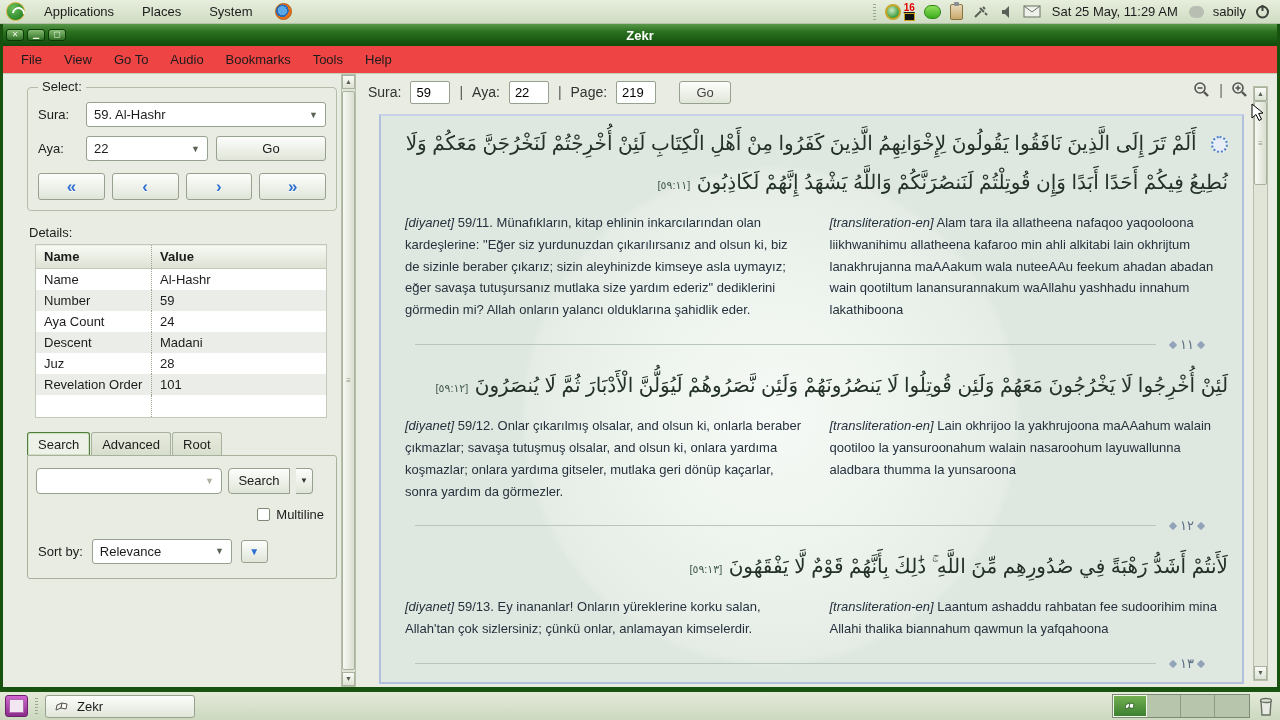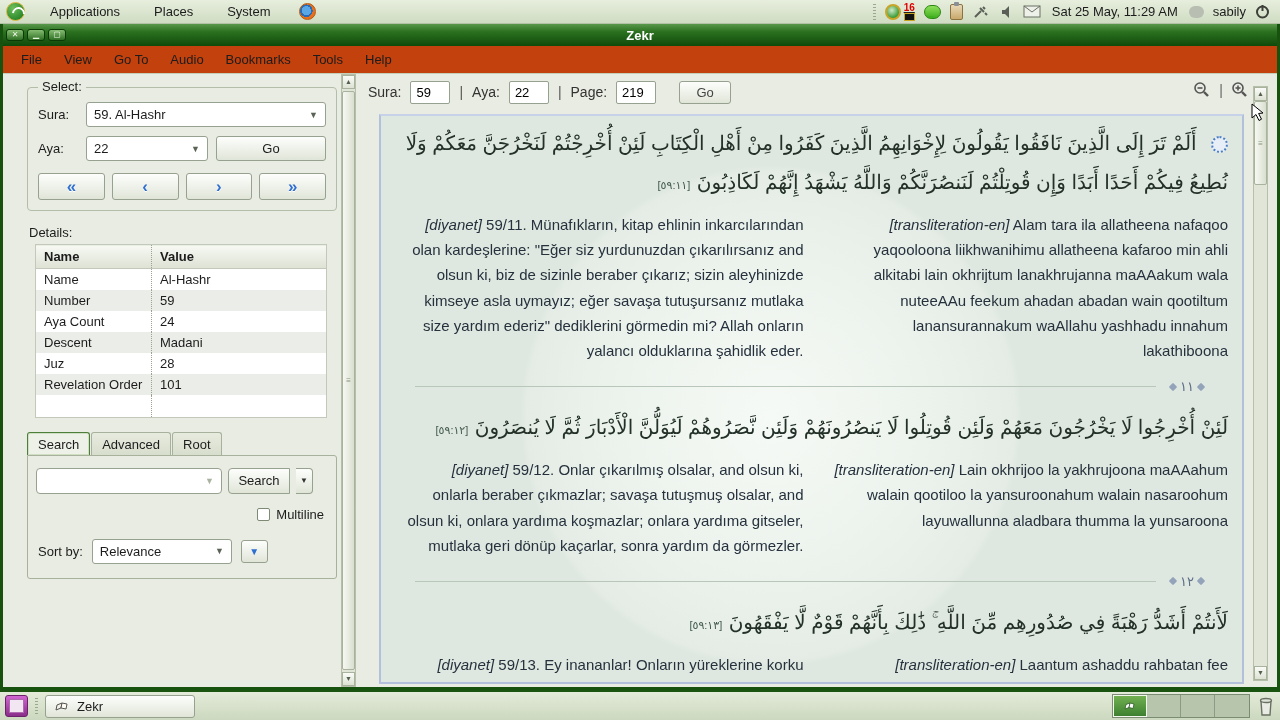--- a/index.html
+++ b/index.html
@@ -2,21 +2,21 @@
 <html><head>
 <meta charset="utf-8">
 <style>
   * { margin:0; padding:0; box-sizing:border-box; font-family:"Liberation Sans",sans-serif; }
   html,body { width:1280px; height:720px; }
   body { position:relative; overflow:hidden; background:#d7e2cf; font-size:13px; color:#1c1c1c; }
 
   
   #top-panel { position:absolute; top:0; left:0; right:0; height:24px;
     background:linear-gradient(#e7eedd,#cfdcc2); border-bottom:1px solid #b3c1a6;
-    display:flex; align-items:center; padding:0 6px; gap:16px; z-index:40; }
+    display:flex; align-items:center; padding:0 6px; gap:10px; z-index:40; }
   .logo-sabily { width:19px; height:19px; border-radius:50%;
     background:radial-gradient(circle at 35% 30%, #6fbf5a, #2e8b2e 70%, #1c6b1c);
     border:1px solid #d8b23a; position:relative; }
   .logo-sabily::after { content:""; position:absolute; left:5px; top:4px; width:9px; height:9px;
     border:2px solid #fff; border-radius:50%; border-left-color:transparent; border-bottom-color:transparent; transform:rotate(-40deg); }
   .panel-menu { padding:3px 9px; font-size:13px; border-radius:3px; }
   .ff-icon { width:17px; height:17px; border-radius:50%; margin-left:4px;
     background:radial-gradient(circle at 42% 45%, #5aa7e8 0 38%, #2a6bb8 39% 52%, #e8701a 53% 100%); border:1px solid #b35a10; }
   .panel-right { margin-left:auto; display:flex; align-items:center; gap:9px; padding-right:4px; }
   .grip { width:3px; height:16px; background-image:repeating-linear-gradient(#9aa890 0 1px, transparent 1px 3px); }
@@ -36,21 +36,21 @@
   
   #window { position:absolute; top:24px; left:0; right:0; bottom:30px;
     border:3px solid #17530f; border-top:none; background:#e9ece2; display:flex; flex-direction:column; }
   #titlebar { height:22px; flex:0 0 22px; position:relative;
     background:linear-gradient(#59984a 0%, #2b7120 35%, #0f4a0a 100%);
     display:flex; align-items:center; color:#fff; }
   .win-btns { display:flex; gap:3px; padding-left:3px; z-index:2; }
   .win-btn { width:18px; height:12px; border-radius:3px; border:1px solid #0b3a07; color:#eaf5e2;
     background:linear-gradient(#85bd72,#2f6f24); font-size:8px; line-height:10px; text-align:center; }
   #win-title { position:absolute; left:0; right:0; text-align:center; font-weight:bold; font-size:13px; }
-  #menubar { height:28px; flex:0 0 28px; background:#c2410c; border-bottom:1px solid #c6ceba;
+  #menubar { height:28px; flex:0 0 28px; background:#ef4444; border-bottom:1px solid #c6ceba;
     display:flex; align-items:center; padding-left:8px; gap:2px; }
   .menu-item { padding:5px 10px; font-size:13px; }
 
   #main { flex:1; display:flex; background:#e9ece2; min-height:0;margin-left:16px; }
 
   
   .vscroll { width:15px; background:#e0e5d8; border:1px solid #b6bfaa; display:flex; flex-direction:column; }
   .vs-btn { height:14px; flex:0 0 14px; background:linear-gradient(#fafbf8,#dde2d4); border:1px solid #a9b29d;
     font-size:7px; color:#55604c; text-align:center; line-height:12px; }
   .vs-track { flex:1; position:relative; }
@@ -121,21 +121,21 @@
     background:
       radial-gradient(circle 330px at 390px 300px, rgba(250,253,250,.85) 0%, rgba(244,249,244,.5) 58%, rgba(240,246,241,.3) 74%, rgba(240,246,241,0) 76%),
       #dfe8e0;
     overflow:hidden; padding:6px 10px 8px 12px; }
   .arabic { direction:rtl; text-align:right; font-family:"DejaVu Sans",sans-serif;
     font-size:20px; line-height:1.95; color:#233129; padding:2px 4px 0 10px; }
   .start-orn { display:inline-block; width:17px; height:17px; border:2px dotted #4a7fc1; border-radius:50%;
     background:#e8eef8; vertical-align:middle; margin-left:8px; }
   .aya-ref { font-size:11px; color:#40594e; }
   .trans-row { display:flex; gap:26px; padding:10px 4px 0 12px; }
-  .trans-col { flex:1; font-size:15px; line-height:1.68; color:#26313d;text-align:right; }
+  .trans-col { flex:1; font-size:13px; line-height:1.68; color:#26313d; }
   .tag { font-style:italic; }
   .sep { display:flex; align-items:center; margin:16px 28px 12px 22px; }
   .sep .line { flex:1; height:1px; background:#b9c6ba; }
   .orn { display:flex; align-items:center; gap:4px; margin-left:14px; }
   .orn .num { font-family:"DejaVu Sans",sans-serif; font-size:13px; color:#5c6e86; }
   .diamond { width:6px; height:6px; background:#93a3ba; transform:rotate(45deg); border-radius:1px; }
 
   #content-scroll { position:absolute; right:9px; top:12px; bottom:6px; }
   #cursor { position:absolute; left:1250px; top:103px; z-index:60; }
 

